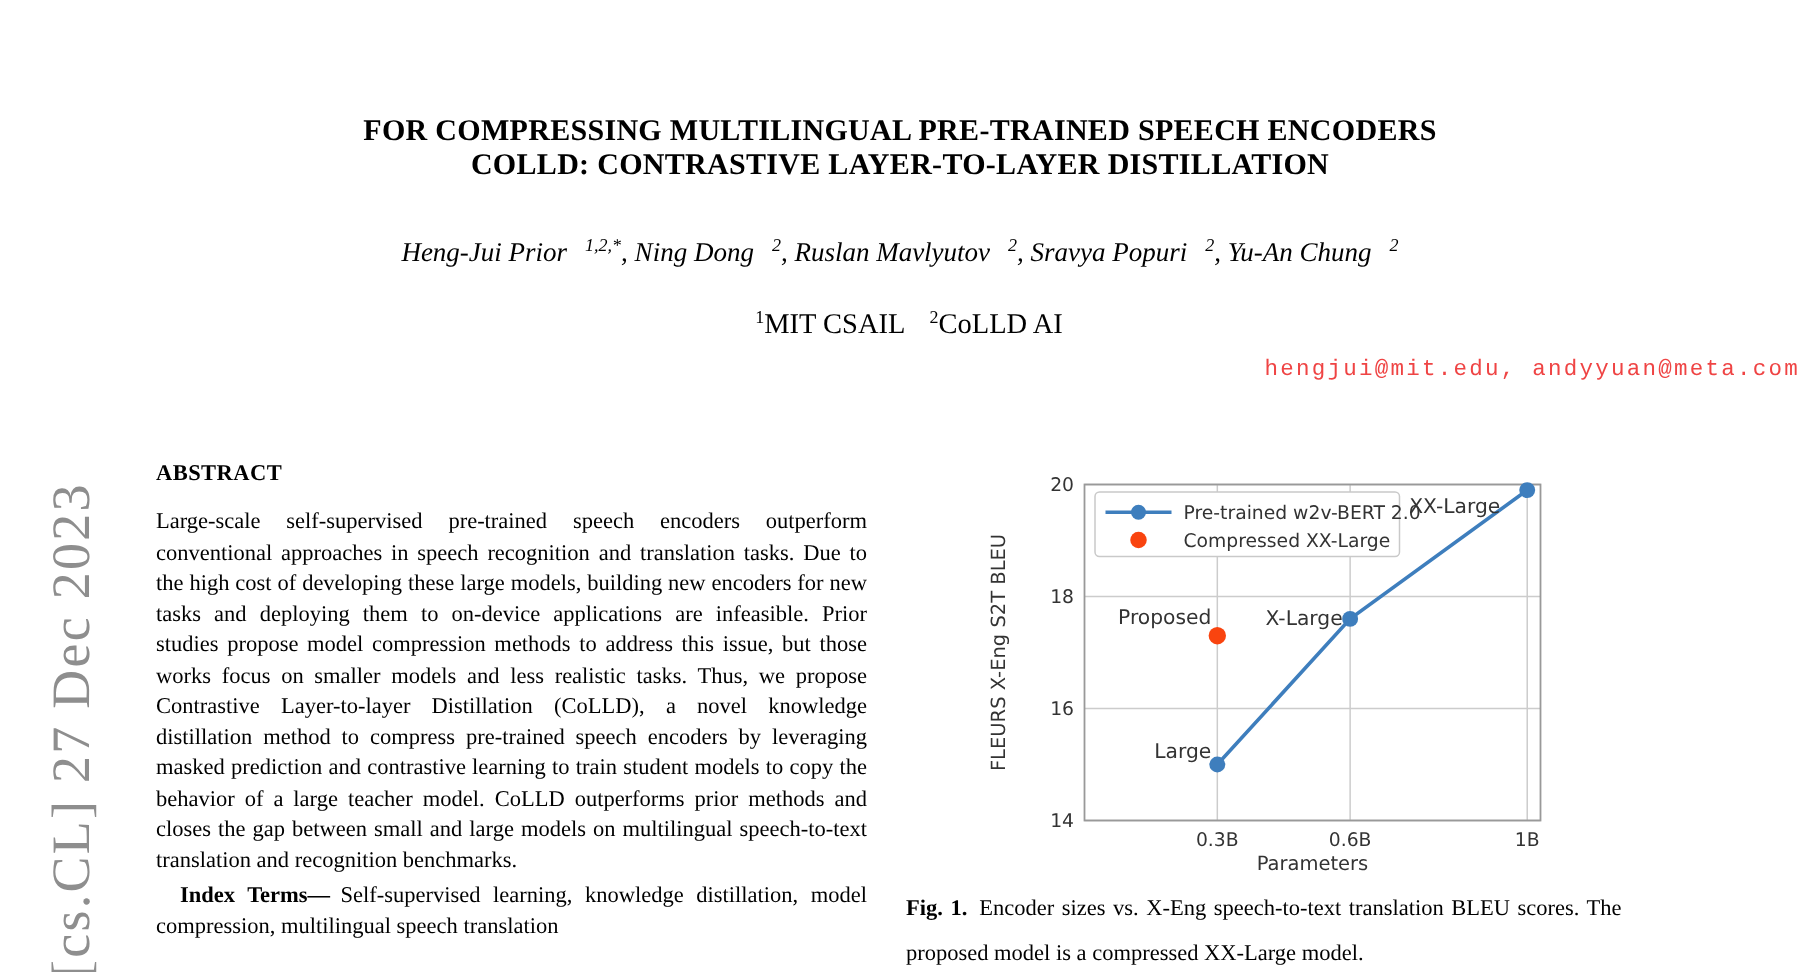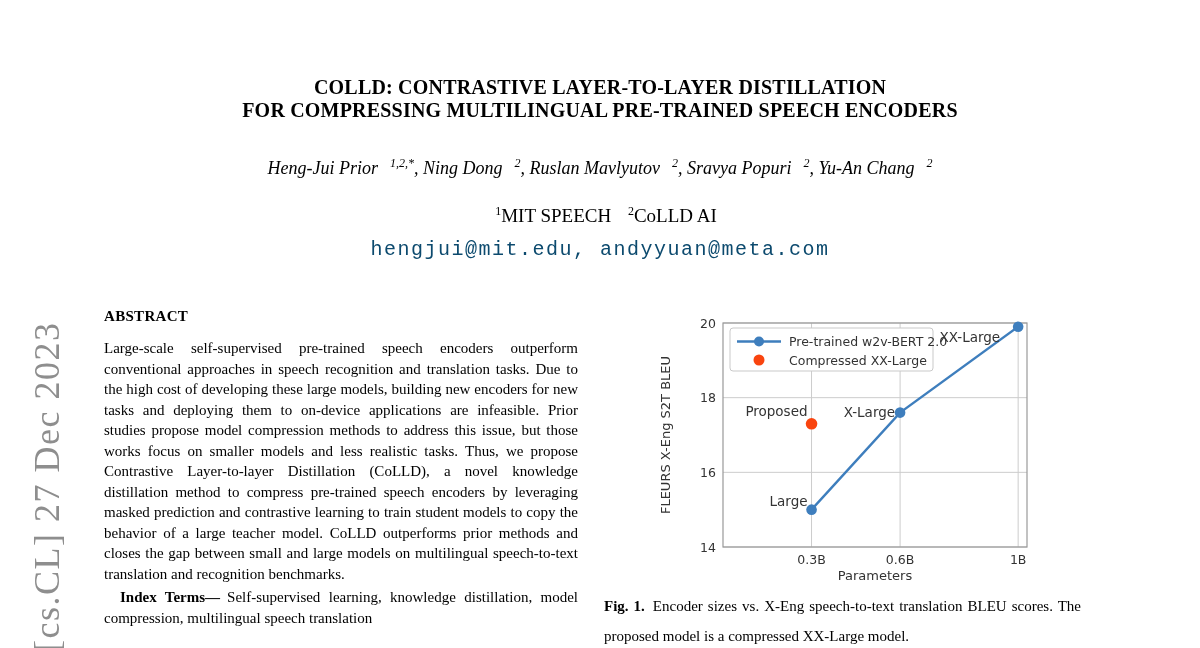--- a/index.html
+++ b/index.html
@@ -16,45 +16,45 @@
     white-space:nowrap; font-family:"Liberation Serif", serif;
   }
   
   .paper-header { position:absolute; left:0; top:76px; width:1200px; height:200px; text-align:center; }
   .paper-title { font-weight:bold; font-size:20px; line-height:23px; letter-spacing:0.2px; }
   .authors-line { position:absolute; top:80px; left:0; width:100%; font-style:italic; font-size:18px; }
   .authors-line sup, .affiliation-line sup { font-size:12px;margin-left:12px; }
   .affiliation-line { position:absolute; top:128px; left:0; width:100%; font-size:19px; }
   .email-line {
     position:absolute; top:162px; left:0; width:100%;
-    font-family:"Liberation Mono", monospace; font-size:20px; letter-spacing:1.5px; color:#0c4a6e;
+    font-family:"Liberation Mono", monospace; font-size:15px; letter-spacing:1.5px; color:#ef4444;text-align:right;
   }
   
   .left-col { position:absolute; left:104px; top:308px; width:474px; }
   .abstract-heading { margin:0 0 13px 0; text-align:left; font-size:15px; font-weight:bold; letter-spacing:0.3px; }
   .abstract-body { margin:0; font-size:15px; line-height:20.5px; text-align:justify; }
   .index-terms { margin:3px 0 0 0; font-size:15px; line-height:20.5px; text-align:justify; text-indent:16px; }
   .index-terms .idx-label { font-weight:bold; margin-right:7px; }
   
   .figure-chart { position:absolute; left:650px; top:300px; }
   .figure-caption { position:absolute; left:604px; top:591px; width:477px; margin:0; font-size:15px; line-height:30px; text-align:justify; }
   .figure-caption .cap-label { font-weight:bold; margin-right:8px; }
 </style>
 </head>
 <body>
 
 <div class="arxiv-banner">[cs.CL] 27 Dec 2023</div>
 
 <header class="paper-header">
   <div class="paper-title">
+    <div>FOR COMPRESSING MULTILINGUAL PRE-TRAINED SPEECH ENCODERS</div>
     <div>COLLD: CONTRASTIVE LAYER-TO-LAYER DISTILLATION</div>
-    <div>FOR COMPRESSING MULTILINGUAL PRE-TRAINED SPEECH ENCODERS</div>
   </div>
-  <div class="authors-line" id="authors-line"><span>Heng-Jui Prior</span><sup>1,2,*</sup>, <span>Ning Dong</span><sup>2</sup>, <span>Ruslan Mavlyutov</span><sup>2</sup>, <span>Sravya Popuri</span><sup>2</sup>, <span>Yu-An Chang</span><sup>2</sup></div>
-  <div class="affiliation-line" id="affiliation-line"><sup>1</sup><span>MIT SPEECH</span> <sup>2</sup><span>CoLLD AI</span></div>
+  <div class="authors-line" id="authors-line"><span>Heng-Jui Prior</span><sup>1,2,*</sup>, <span>Ning Dong</span><sup>2</sup>, <span>Ruslan Mavlyutov</span><sup>2</sup>, <span>Sravya Popuri</span><sup>2</sup>, <span>Yu-An Chung</span><sup>2</sup></div>
+  <div class="affiliation-line" id="affiliation-line"><sup>1</sup><span>MIT CSAIL</span> <sup>2</sup><span>CoLLD AI</span></div>
   <div class="email-line">hengjui@mit.edu, andyyuan@meta.com</div>
 </header>
 
 <section class="left-col">
   <h2 class="abstract-heading">ABSTRACT</h2>
   <p class="abstract-body">Large-scale self-supervised pre-trained speech encoders outperform conventional approaches in speech recognition and translation tasks. Due to the high cost of developing these large models, building new encoders for new tasks and deploying them to on-device applications are infeasible. Prior studies propose model compression methods to address this issue, but those works focus on smaller models and less realistic tasks. Thus, we propose Contrastive Layer-to-layer Distillation (CoLLD), a novel knowledge distillation method to compress pre-trained speech encoders by leveraging masked prediction and contrastive learning to train student models to copy the behavior of a large teacher model. CoLLD outperforms prior methods and closes the gap between small and large models on multilingual speech-to-text translation and recognition benchmarks.</p>
   <p class="index-terms">
     <span class="idx-label">Index Terms—</span><span>Self-supervised learning, knowledge distillation, model compression, multilingual speech translation</span>
   </p>
 </section>

